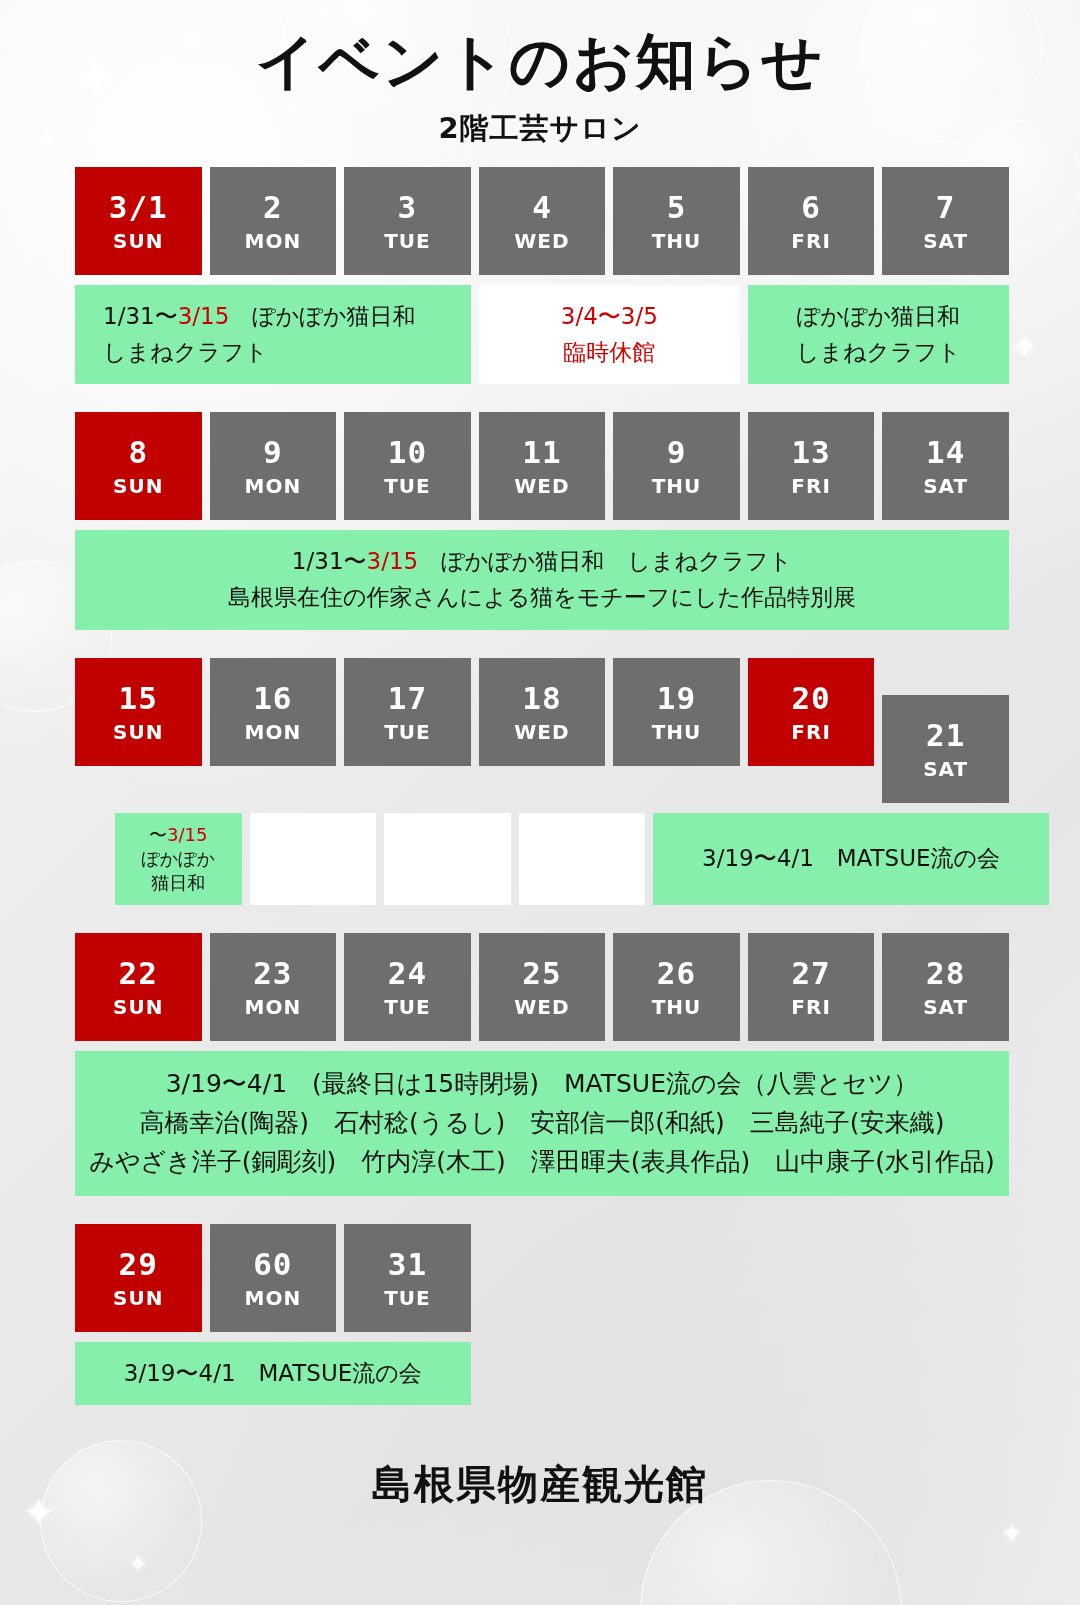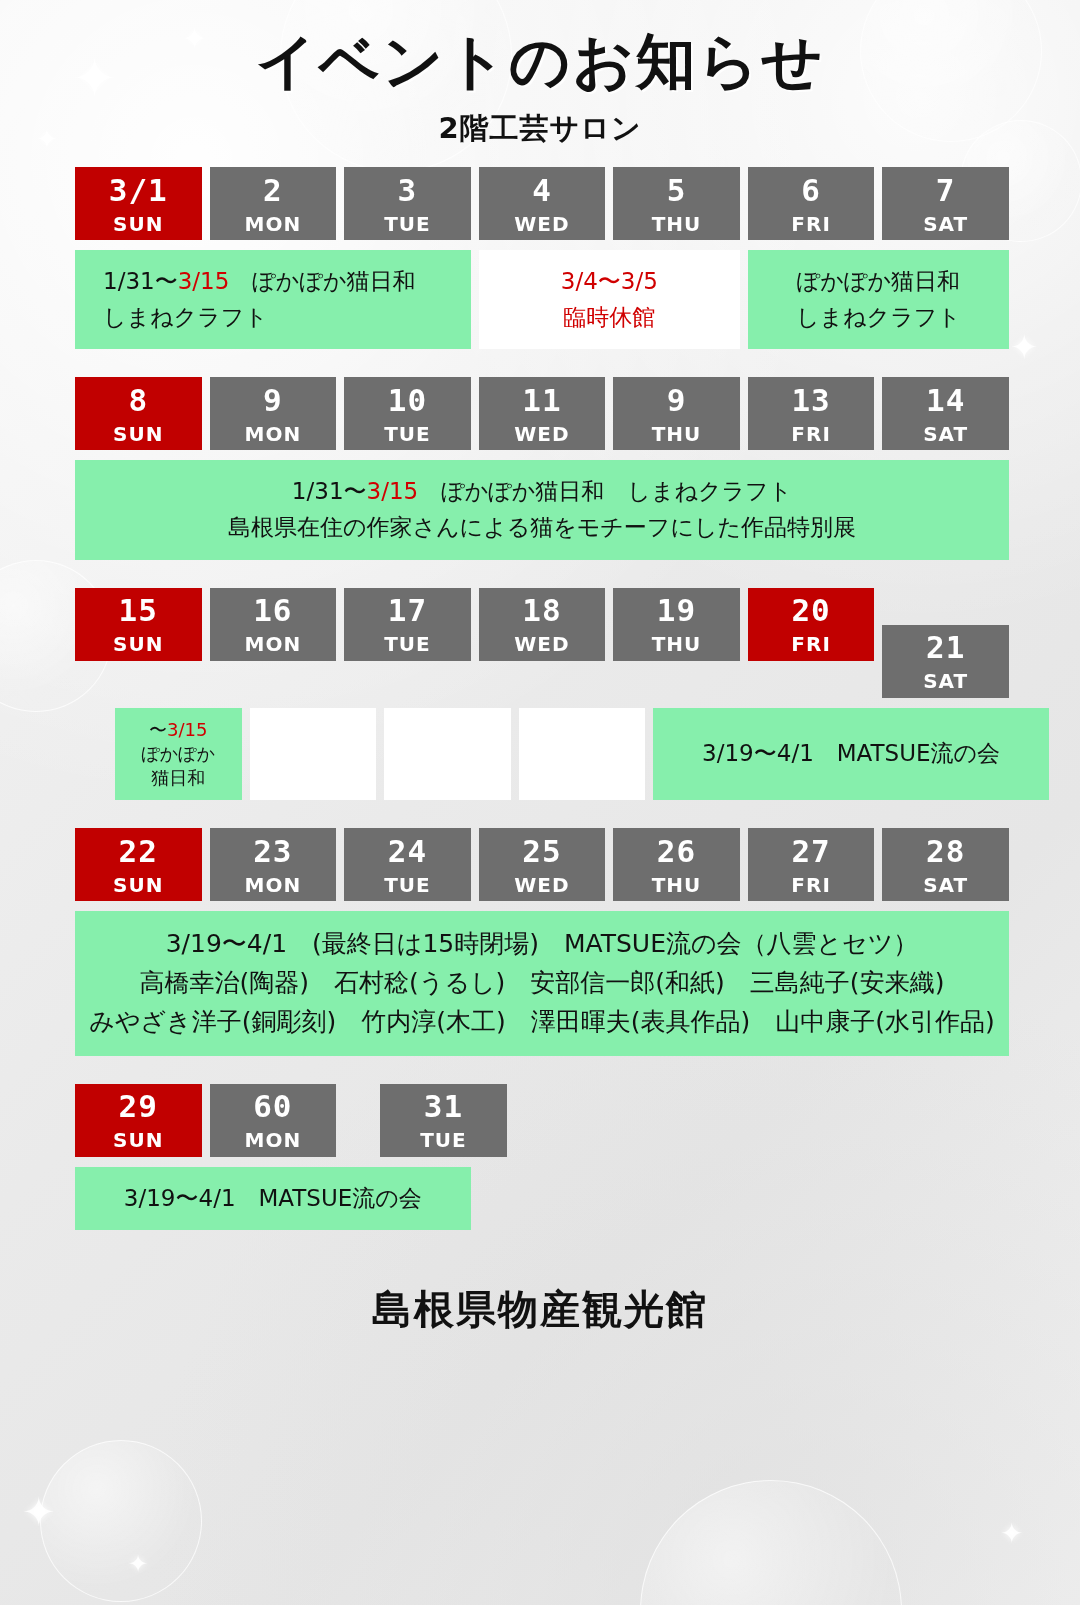--- a/index.html
+++ b/index.html
@@ -67,21 +67,21 @@
   }
   .week {
     margin-bottom: 10px;
   }
   .days {
     display: flex;
     gap: 8px;
   }
   .day {
     flex: 1 1 0;
-    height: 73px;
+    height: 108px;
     background: #6e6e6e;
     color: #fff;
     display: flex;
     flex-direction: column;
     align-items: center;
     justify-content: center;
     gap: 4px;
   }
   .day.holiday {
     background: #c10000;
@@ -352,21 +352,21 @@
       <div class="week">
         <div class="days">
           <div class="day holiday" style="flex: 0 0 126.57px;">
             <div class="num">29</div>
             <div class="dow">SUN</div>
           </div>
           <div class="day" style="flex: 0 0 126.57px;">
             <div class="num">60</div>
             <div class="dow">MON</div>
           </div>
-          <div class="day" style="flex: 0 0 126.57px; margin-left: 36px;">
+          <div class="day" style="flex: 0 0 126.57px;">
             <div class="num">31</div>
             <div class="dow">TUE</div>
           </div>
         </div>
         <div class="notes">
           <div class="note" style="flex: 0 0 395.71px;">
             <div class="line"><span>3/19〜4/1　MATSUE流の会</span></div>
           </div>
         </div>
         <div class="spacer-row"></div>

